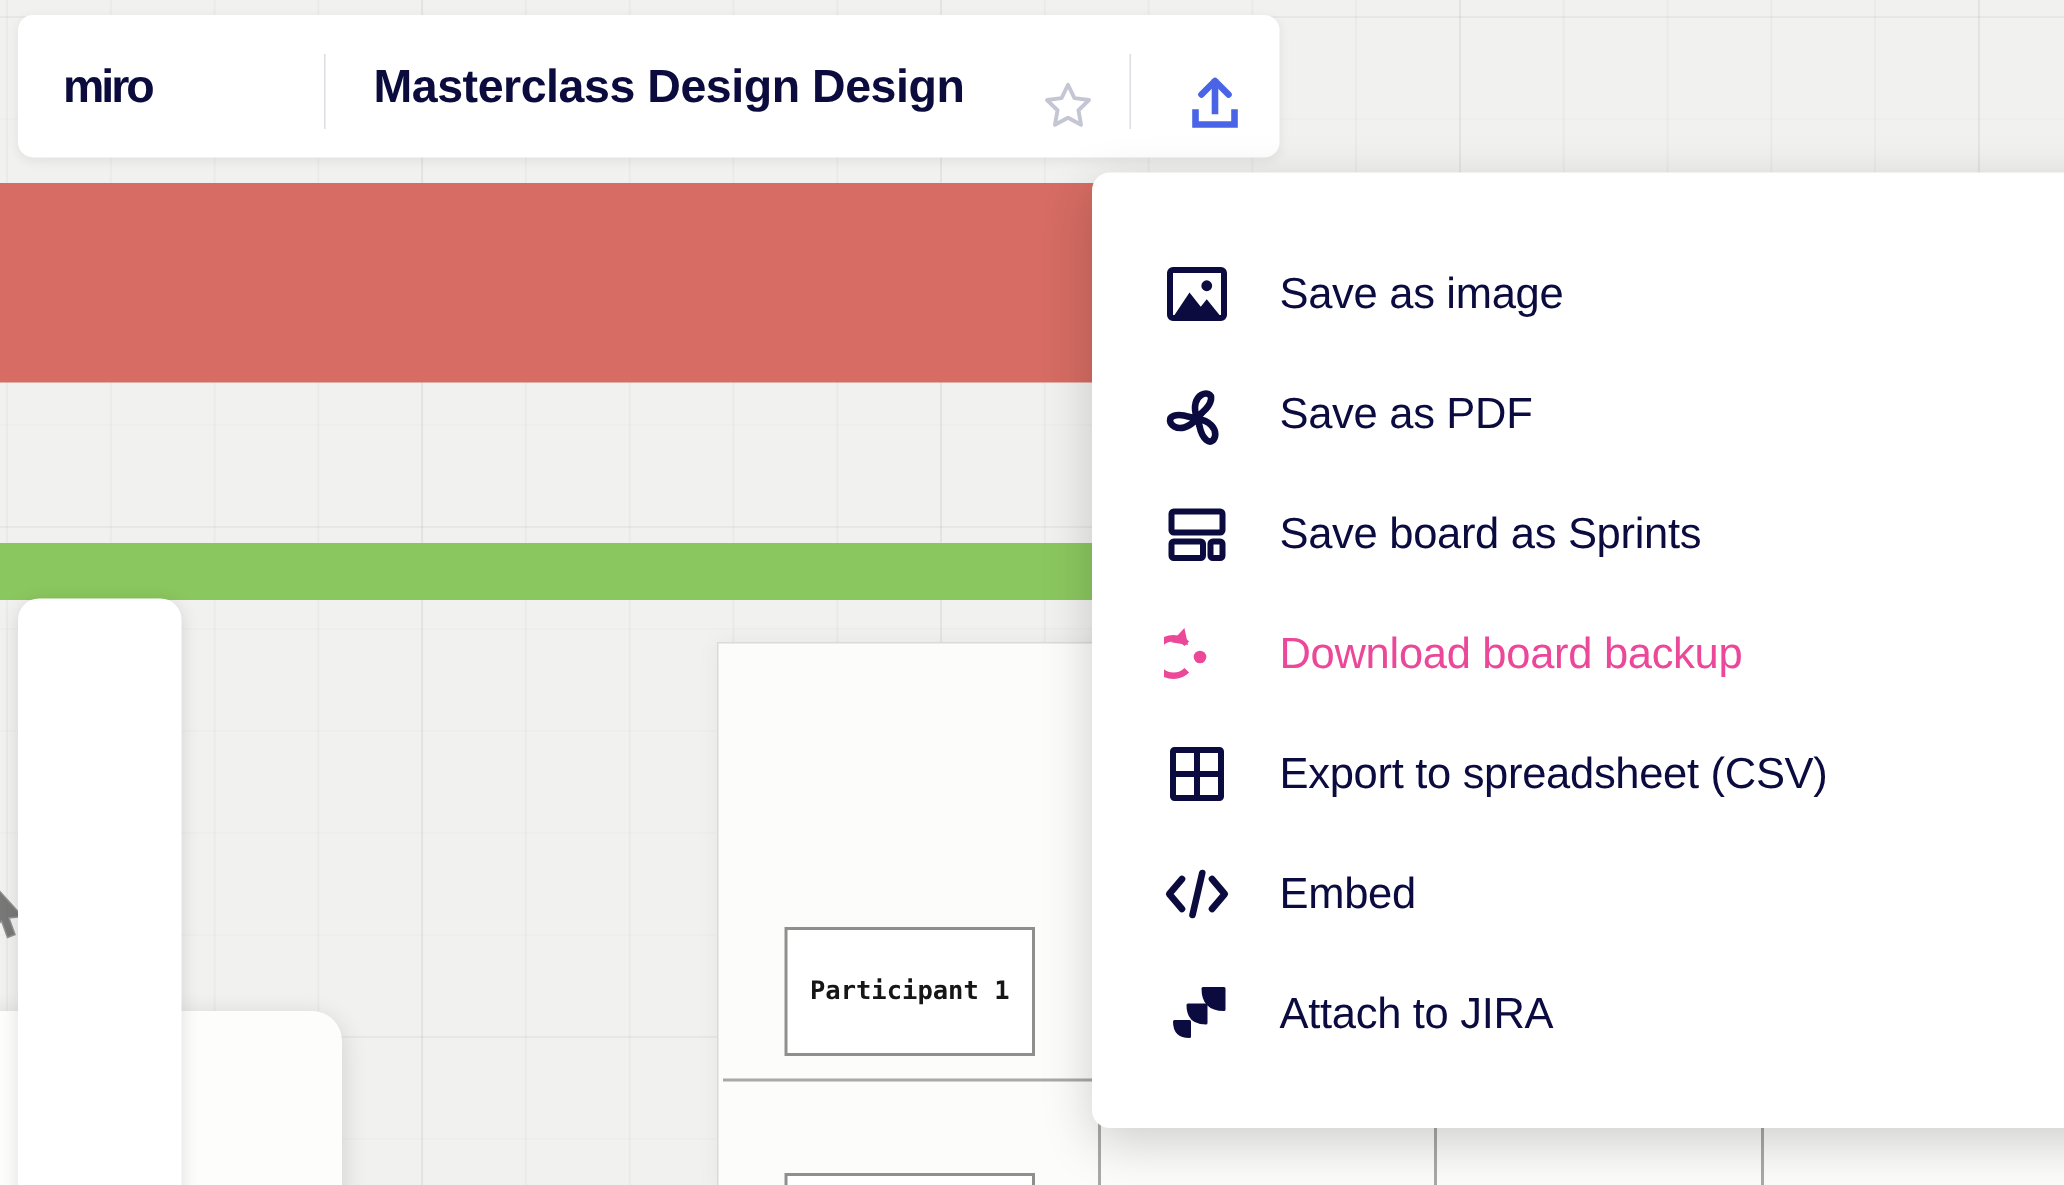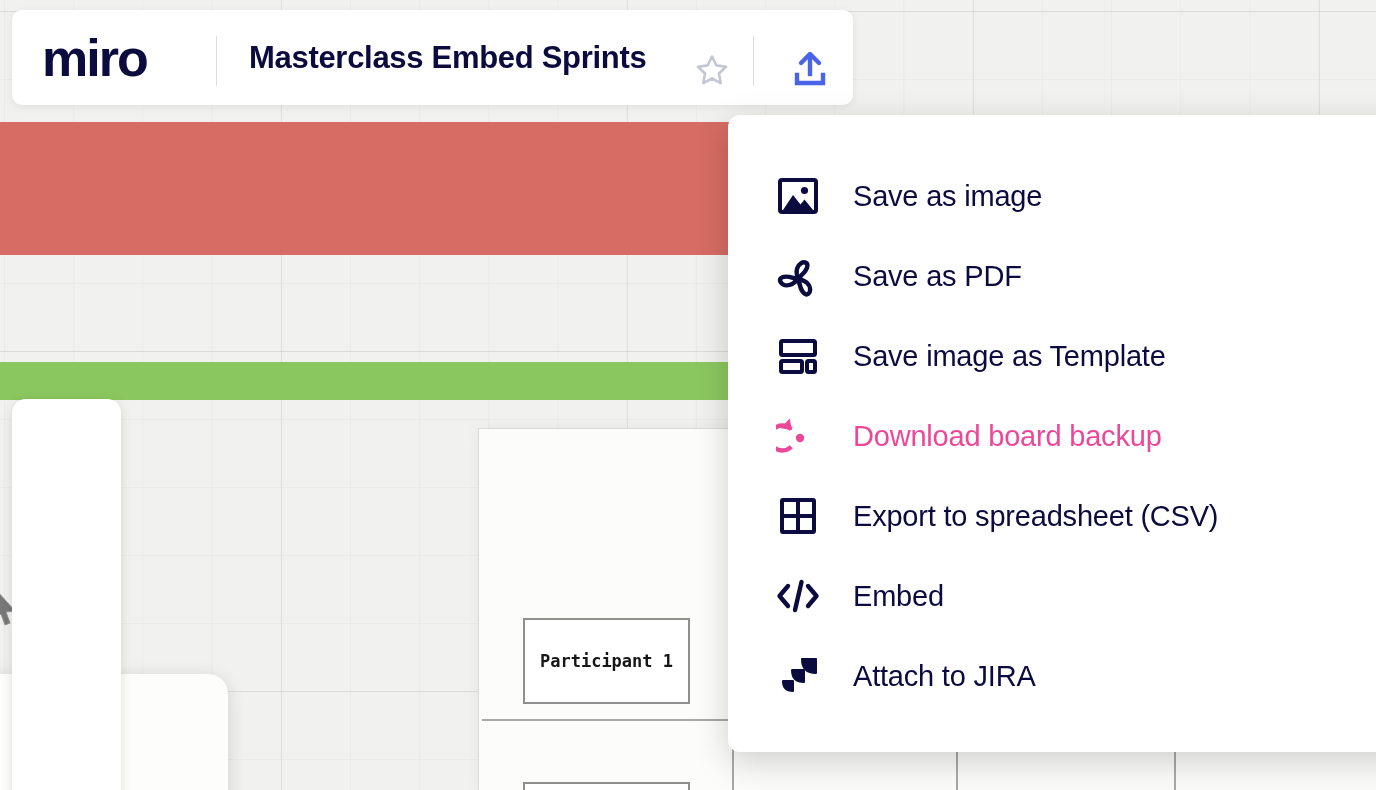--- a/index.html
+++ b/index.html
@@ -32,21 +32,21 @@
 
   
   #bl-panel{position:absolute;left:-40px;top:674px;width:268px;height:160px;background:#fdfdfc;
     border-radius:20px;box-shadow:0 4px 18px rgba(0,0,0,0.14);}
   #collab-cursor{position:absolute;left:-7px;top:589px;opacity:.8;}
 
   
   #header{position:absolute;left:12px;top:10px;width:841px;height:95px;background:#fff;
     border-radius:10px;box-shadow:0 2px 8px rgba(0,0,0,0.07);}
   #logo{position:absolute;left:30px;top:50%;transform:translateY(-50%);
-    font-size:52px;font-weight:800;letter-spacing:-2px;color:#0b0b3d;}
+    font-size:31px;font-weight:800;letter-spacing:-2px;color:#0b0b3d;}
   .hdr-divider{position:absolute;top:26px;height:50px;width:1px;background:#dcdce3;}
   #hdr-div1{left:204px;} #hdr-div2{left:741px;}
   #board-title{position:absolute;left:237px;top:50%;transform:translateY(-50%);
     font-size:31px;font-weight:600;letter-spacing:-0.3px;color:#0b0b3d;white-space:nowrap;}
   #star-btn{position:absolute;left:683px;top:44px;cursor:pointer;}
   #export-btn{position:absolute;left:777px;top:40px;cursor:pointer;}
 
   
   #toolbar{position:absolute;left:12px;top:399px;width:109px;bottom:-20px;background:#fff;
     border-radius:14px;box-shadow:0 2px 12px rgba(0,0,0,0.12);}
@@ -90,21 +90,21 @@
     
     
     
     
     
   </div>
 
   <div id="header">
     <div id="logo">miro</div>
     <div id="hdr-div1" class="hdr-divider"></div>
-    <div id="board-title">Masterclass Embed Sprints</div>
+    <div id="board-title">Masterclass Design Design</div>
     <svg id="star-btn" width="34" height="32" viewBox="0 0 34 32" fill="none" stroke="#c4c7d3" stroke-width="2.6" stroke-linejoin="round">
       <path d="M17,2.5 L21.3,11.4 L31,12.7 L24,19.5 L25.7,29.2 L17,24.5 L8.3,29.2 L10,19.5 L3,12.7 L12.7,11.4 Z"></path>
     </svg>
     <div id="hdr-div2" class="hdr-divider"></div>
     <svg id="export-btn" width="42" height="38" viewBox="0 0 42 38" fill="none" stroke="#4a64e8" stroke-width="4.4" stroke-linecap="square">
       <path d="M21,24 V5"></path>
       <path d="M12,13 L21,4 L30,13" stroke-linecap="round" stroke-linejoin="round"></path>
       <path d="M8,25 v8 h26 v-8"></path>
     </svg>
   </div>
@@ -128,21 +128,21 @@
       </svg>
       <span class="mi-label">Save as PDF</span>
     </div>
 
     <div class="menu-item">
       <svg class="mi-icon" viewBox="0 0 44 44" fill="none" stroke="currentColor" stroke-width="4">
         <rect x="5" y="7" width="34" height="14" rx="1.5"></rect>
         <rect x="5" y="27" width="21" height="11" rx="1.5"></rect>
         <rect x="31" y="27" width="8" height="11" rx="1.5"></rect>
       </svg>
-      <span class="mi-label">Save image as Template</span>
+      <span class="mi-label">Save board as Sprints</span>
     </div>
 
     <div class="menu-item active">
       <svg class="mi-icon" viewBox="0 0 44 44" fill="none" stroke="currentColor" stroke-width="4.4">
         <path d="M15.2,32.8 A12.5,12.5 0 1 1 15.2,15.2"></path>
         <path d="M16,16 L4.8,14.2 L13.6,4.6 Z" fill="currentColor" stroke="none"></path>
         <circle cx="24" cy="24" r="4.2" fill="currentColor" stroke="none"></circle>
       </svg>
       <span class="mi-label">Download board backup</span>
     </div>

